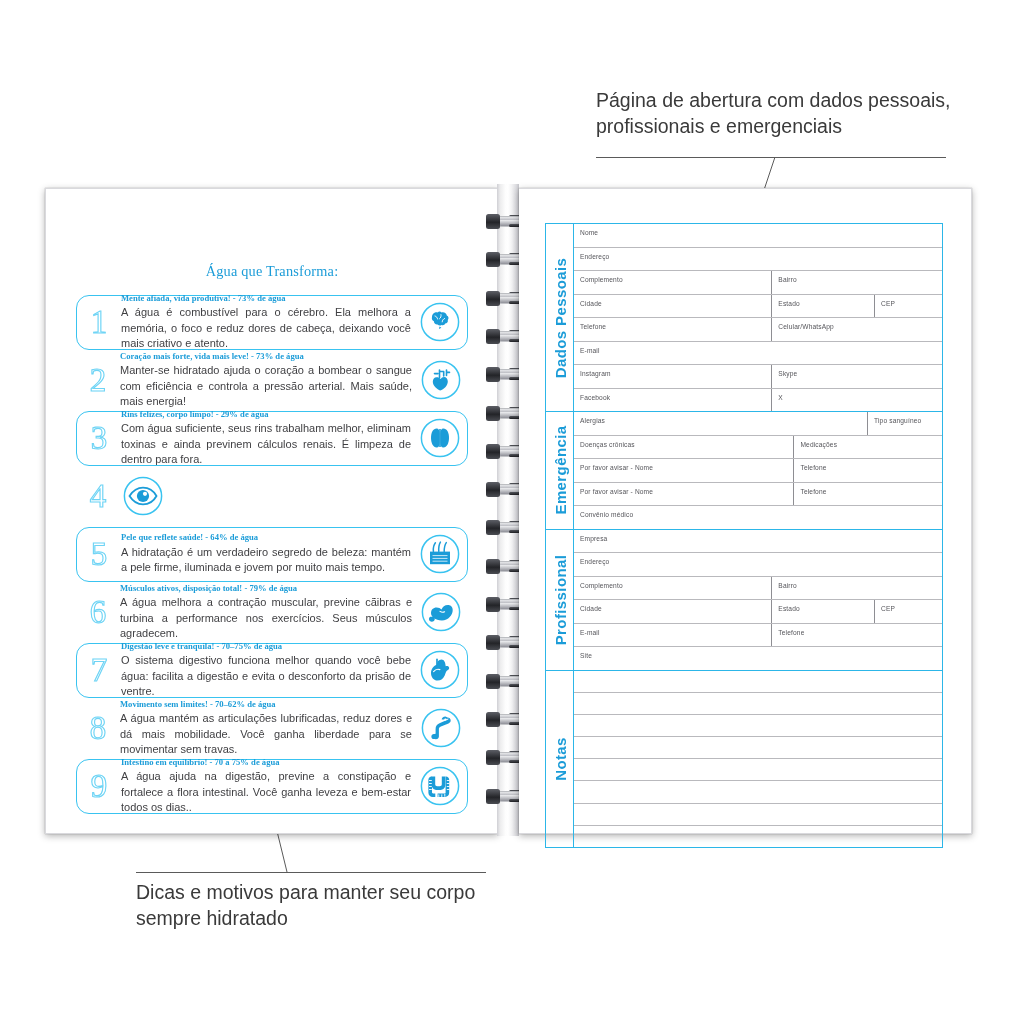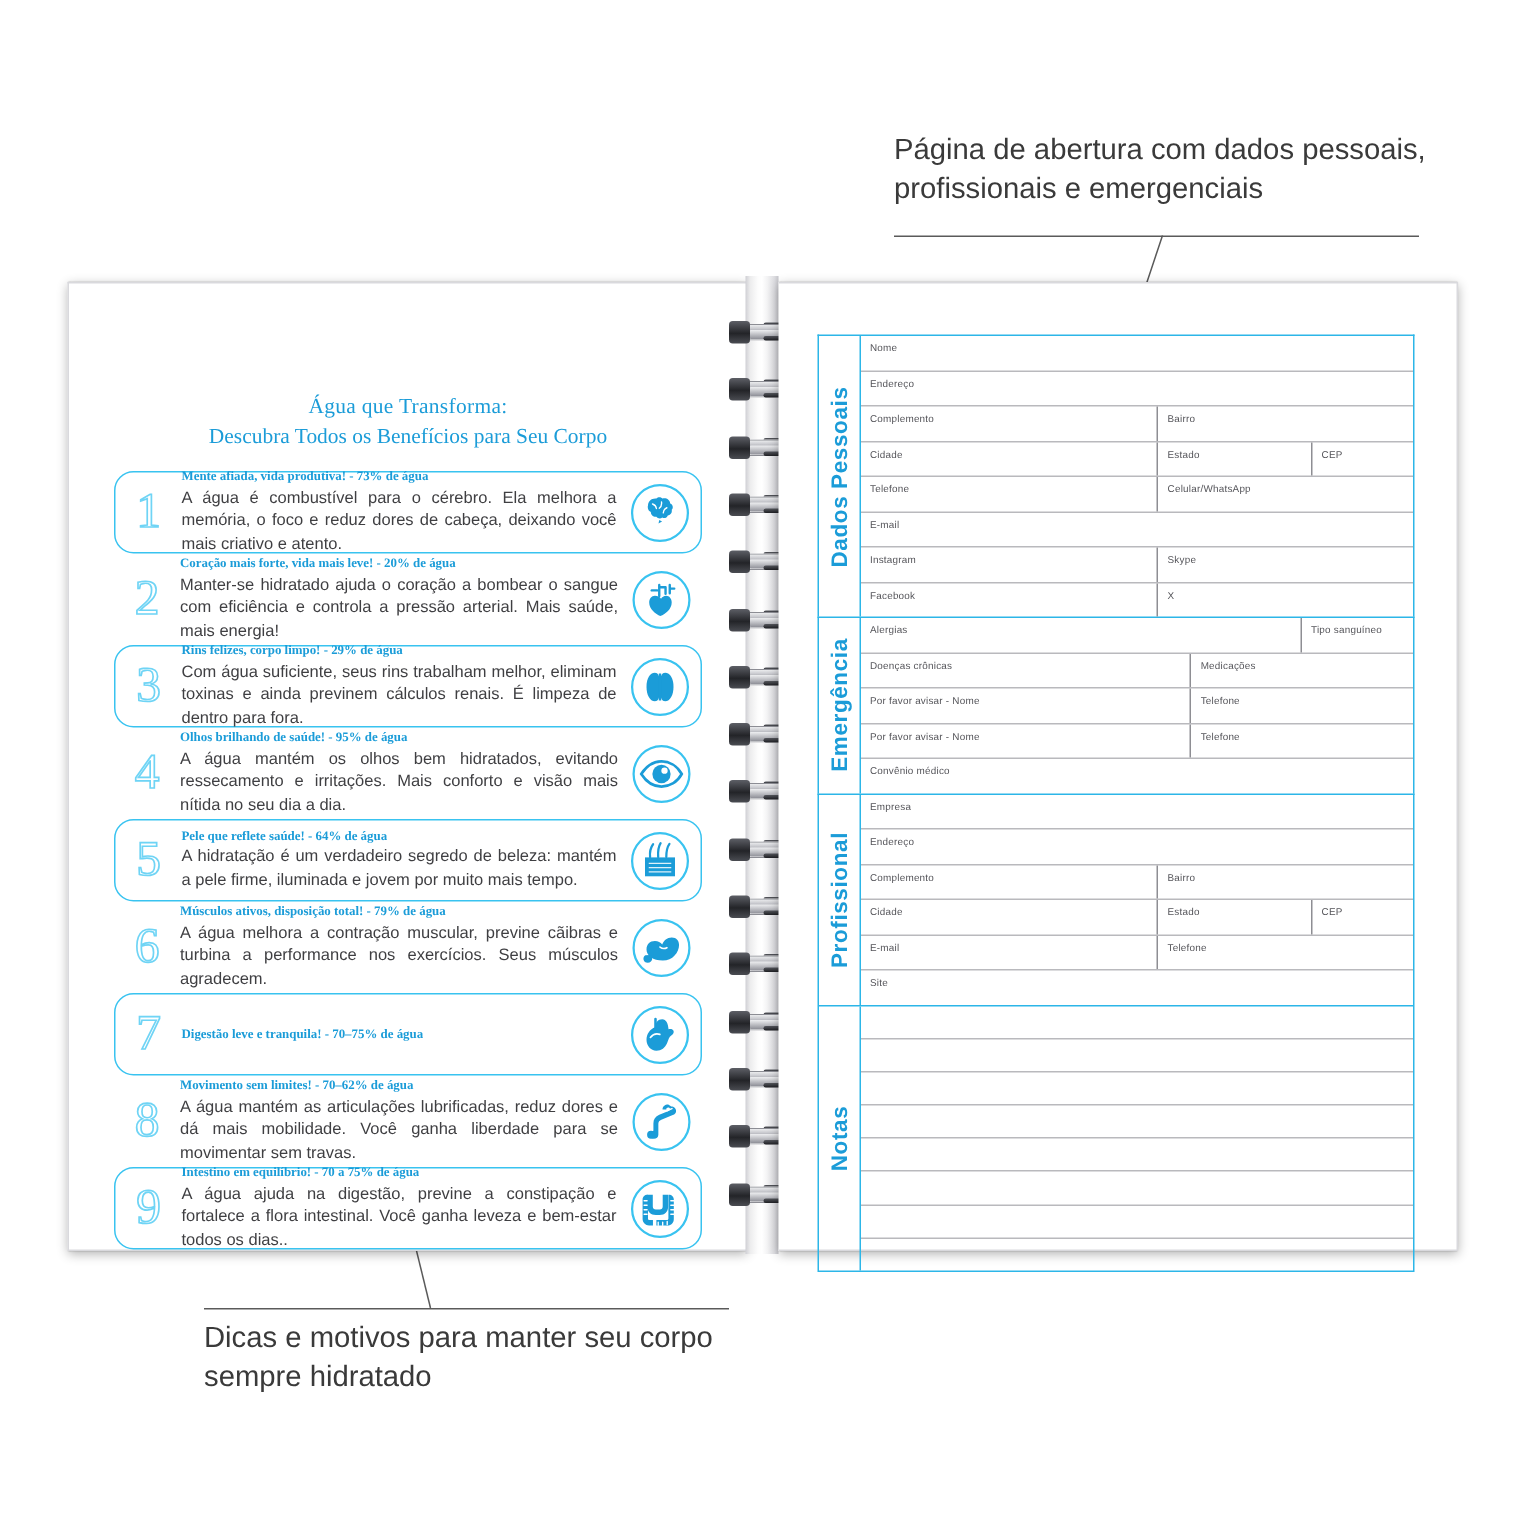--- a/index.html
+++ b/index.html
@@ -95,42 +95,41 @@
 <svg style="position:absolute;left:230px;top:782px;width:120px;height:100px;overflow:visible;">
   <line x1="35" y1="0" x2="57" y2="90" stroke="#5a5a5a" stroke-width="1"></line>
 </svg>
 
 <div id="notebook">
 
   <div class="page" id="page-left">
     <div id="benefits">
       <div class="bene-title">
         <div>Água que Transforma:</div>
-        <div>Descubra Todos os Benefícios para Seu Corpo</div>
       </div>
       <div id="benefit-rows">
           <div class="bene-row framed">
             <div class="bene-num">1</div>
             <div class="bene-txt">
               <div class="bene-head">Mente afiada, vida produtiva! - 73% de água</div>
               <div class="bene-body">A água é combustível para o cérebro. Ela melhora a memória, o foco e reduz dores de cabeça, deixando você mais criativo e atento.</div>
             </div>
             <div class="bene-icon">
               <svg viewBox="0 0 42 42">
                 <circle cx="21" cy="21" r="18.6" fill="none" stroke="#39c3f0" stroke-width="1.5"></circle>
                 <path d="M13 16c0-3 2.6-5 5.6-4.6 1-1 2.8-1.2 4 0 2.6-.7 5 .8 5.2 3.2 1.8.6 2.3 3 1 4.3.5 2-.9 3.6-2.6 3.7-.5 1.5-2.3 2.2-3.7 1.4-1.2 1-3 .7-3.9-.5-2 .3-3.8-1.2-3.7-3.2-1.8-.6-2.4-3-1.9-4.3z" fill="#1b9cd8"></path>
                 <path d="M20.5 25.6l-.5 2.4 2.4-1.3z" fill="#1b9cd8"></path>
                 <path d="M16 15c1.5.4 2.4 1.6 2.6 3M22 13.6c.3 1.8-.2 3.2-1.5 4.2M25.6 17.5c-1.5.6-2.3 1.8-2.4 3.4" fill="none" stroke="#ffffff" stroke-width=".9" stroke-linecap="round"></path>
               </svg>
             </div>
           </div>
           <div class="bene-row">
             <div class="bene-num">2</div>
             <div class="bene-txt">
-              <div class="bene-head">Coração mais forte, vida mais leve! - 20% de água</div>
+              <div class="bene-head">Coração mais forte, vida mais leve! - 73% de água</div>
               <div class="bene-body">Manter-se hidratado ajuda o coração a bombear o sangue com eficiência e controla a pressão arterial. Mais saúde, mais energia!</div>
             </div>
             <div class="bene-icon">
               <svg viewBox="0 0 42 42">
                 <circle cx="21" cy="21" r="18.6" fill="none" stroke="#39c3f0" stroke-width="1.5"></circle>
                 <path d="M16.6 18.2c-2.3 0-3.8 2-3.8 4.6 0 4.3 4.4 7.6 7.4 8.8 3.6-1.3 7.6-4.6 7.6-9 0-2.6-1.6-4.5-3.7-4.5-1.6 0-2.7.9-3.4 2-1-1.4-2.3-1.9-4.1-1.9z" fill="#1b9cd8"></path>
                 <path d="M19.5 18.4V11M19.5 12.5h4.2M23.7 12.5v4.4M26.5 11v5.5M26.5 13.4h3" fill="none" stroke="#1b9cd8" stroke-width="1.6" stroke-linecap="round"></path>
                 <path d="M14.5 14.6h3.6" fill="none" stroke="#1b9cd8" stroke-width="1.6" stroke-linecap="round"></path>
               </svg>
             </div>
@@ -145,24 +144,20 @@
               <svg viewBox="0 0 42 42">
                 <circle cx="21" cy="21" r="18.6" fill="none" stroke="#39c3f0" stroke-width="1.5"></circle>
                 <path d="M17.6 11.5c-3.4 0-5.6 3.8-5.6 9.3s2.2 9.7 5.6 9.7c2.2 0 3-2 3-5v-9c0-3-.8-5-3-5z" fill="#1b9cd8"></path>
                 <path d="M24.4 11.5c3.4 0 5.6 3.8 5.6 9.3s-2.2 9.7-5.6 9.7c-2.2 0-3-2-3-5v-9c0-3 .8-5 3-5z" fill="#1b9cd8"></path>
                 <rect x="20.2" y="12" width="1.6" height="18" fill="#1b9cd8"></rect>
               </svg>
             </div>
           </div>
           <div class="bene-row">
             <div class="bene-num">4</div>
-            <div class="bene-txt">
-              <div class="bene-head">Olhos brilhando de saúde! - 95% de água</div>
-              <div class="bene-body">A água mantém os olhos bem hidratados, evitando ressecamento e irritações. Mais conforto e visão mais nítida no seu dia a dia.</div>
-            </div>
             <div class="bene-icon">
               <svg viewBox="0 0 42 42">
                 <circle cx="21" cy="21" r="18.6" fill="none" stroke="#39c3f0" stroke-width="1.5"></circle>
                 <path d="M7.5 21c3.6-5.6 8.4-8.4 13.5-8.4S31.4 15.4 34.5 21c-3.1 5.6-8.4 8.4-13.5 8.4S11.1 26.6 7.5 21z" fill="none" stroke="#1b9cd8" stroke-width="1.8"></path>
                 <circle cx="21" cy="21" r="6.1" fill="#1b9cd8"></circle>
                 <circle cx="23" cy="18.8" r="2.1" fill="#ffffff"></circle>
               </svg>
             </div>
           </div>
           <div class="bene-row framed">
@@ -192,20 +187,21 @@
                 <path d="M11 22c0-3.4 2.2-5.6 5.6-5.6 2.3 0 3.6.9 4.9 2.2 1-2.6 3.2-4.6 6.3-4.6 3.3 0 4.9 2.3 4.9 5 0 5-4.3 10.4-10.8 10.4C15.3 29.4 11 26 11 22z" fill="#1b9cd8"></path>
                 <path d="M10.2 25.8c-.9.6-1.4 1.7-1.2 2.8.2 1.3 1.4 2.2 2.8 2.2 1.7 0 3-1.2 3-2.7 0-1-.4-1.8-1.2-2.4" fill="#1b9cd8"></path>
                 <path d="M20 20.4c1.4 1 3 1.2 4.6.4" fill="none" stroke="#ffffff" stroke-width="1.1" stroke-linecap="round"></path>
               </svg>
             </div>
           </div>
           <div class="bene-row framed">
             <div class="bene-num">7</div>
             <div class="bene-txt">
               <div class="bene-head">Digestão leve e tranquila! - 70–75% de água</div>
+              <div class="bene-body">O sistema digestivo funciona melhor quando você bebe água: facilita a digestão e evita o desconforto da prisão de ventre.</div>
             </div>
             <div class="bene-icon">
               <svg viewBox="0 0 42 42">
                 <circle cx="21" cy="21" r="18.6" fill="none" stroke="#39c3f0" stroke-width="1.5"></circle>
                 <path d="M22.5 10.5c-3 0-4.5 2.2-4.7 5.3-3.6 1.3-5.8 4.6-5.8 8.4 0 4 2.8 7.3 6.6 7.3 3.4 0 5.8-2 7.1-5 1-2.4 1.3-4.4 2.8-5.2 1.3-.7 2-1.9 1.5-3.1-.5-1.2-2-1.6-3.3-1-.3-3.9-1.6-6.7-4.2-6.7z" fill="#1b9cd8"></path>
                 <path d="M14.6 22.6c1.6-2 4-2.7 6.3-2" fill="none" stroke="#ffffff" stroke-width="1.1" stroke-linecap="round"></path>
                 <path d="M18 10.3v5.5" fill="none" stroke="#1b9cd8" stroke-width="1.7" stroke-linecap="round"></path>
               </svg>
             </div>
           </div>

